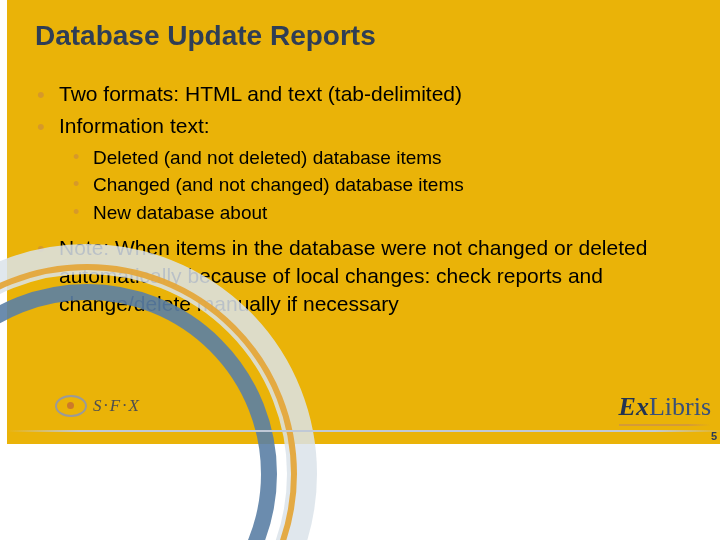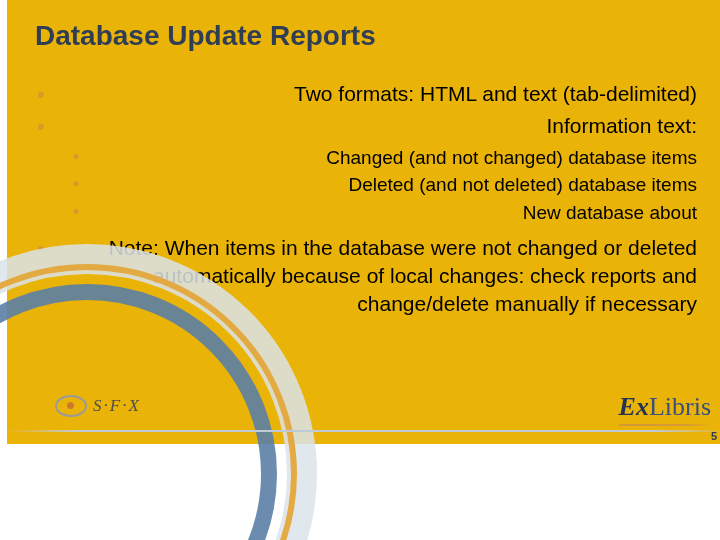--- a/index.html
+++ b/index.html
@@ -26,21 +26,20 @@
     font-size: 28px;
     font-weight: bold;
     color: #2f3e55;
   }
   .content {
     position: absolute;
     top: 80px;
     left: 28px;
     right: 30px;
     color: #000;
-    text-align: right;
   }
   ul.top {
     list-style: none;
     padding: 0;
     margin: 0;
   }
   ul.top > li {
     position: relative;
     padding-left: 24px;
     font-size: 21px;
@@ -193,22 +192,22 @@
 
 <div class="slide">
   <div class="title">Database Update Reports</div>
 
   <div class="content">
     <ul class="top">
       <li>Two formats: HTML and text (tab-delimited)</li>
       <li>
         <span>Information text:</span>
         <ul class="sub">
+          <li>Deleted (and not deleted) database items</li>
           <li>Changed (and not changed) database items</li>
-          <li>Deleted (and not deleted) database items</li>
           <li>New database about</li>
         </ul>
       </li>
       <li>Note: When items in the database were not changed or deleted automatically because of local changes: check reports and change/delete manually if necessary</li>
     </ul>
   </div>
 
   <div class="swoosh">
     <div class="ring1"></div>
     <div class="ring3"></div>

